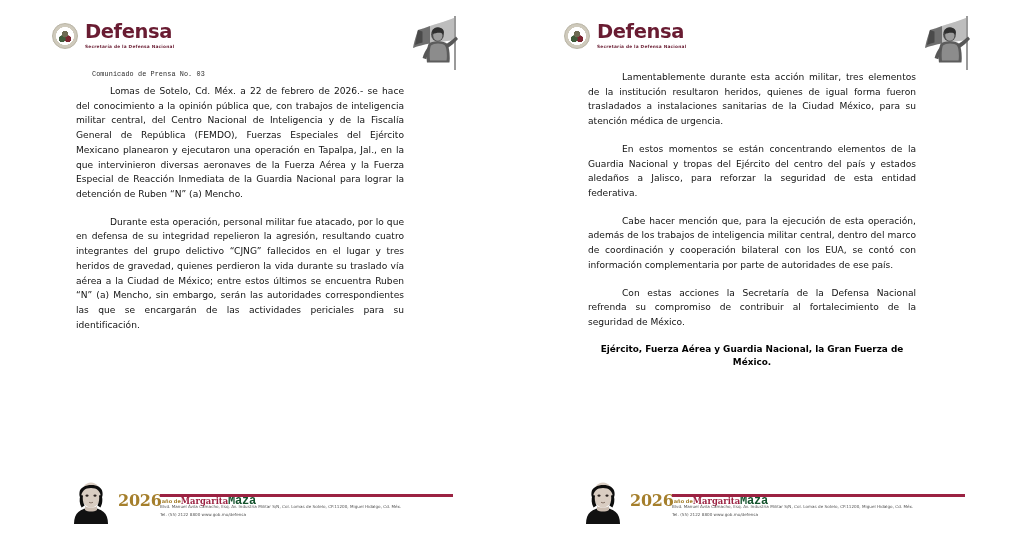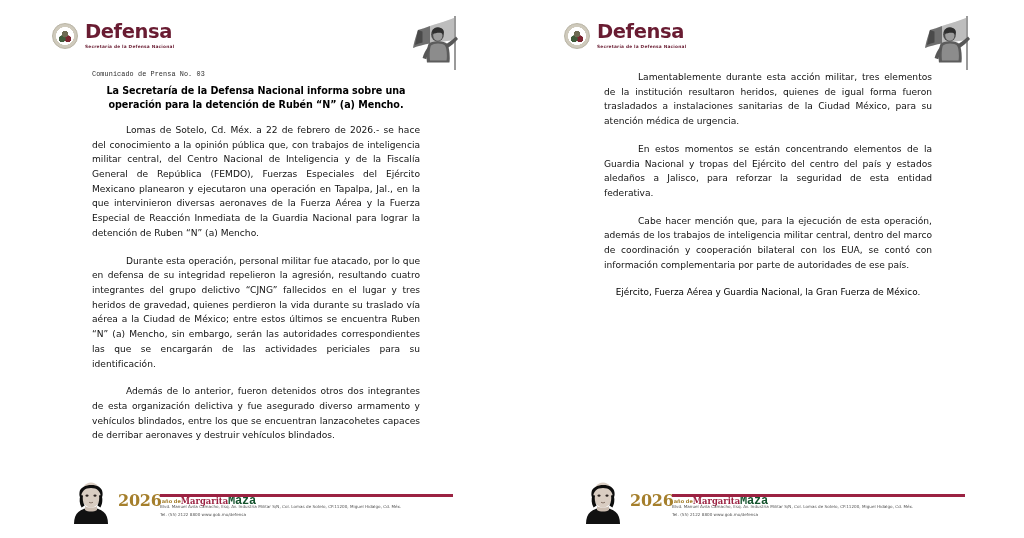--- a/index.html
+++ b/index.html
@@ -87,21 +87,21 @@
     position: absolute;
     left: 92px;
     top: 70px;
     font-family: Liberation Mono, monospace;
     font-size: 6.8px;
     color: #2c2c2c;
     letter-spacing: 0.1px;
   }
   .content {
     position: absolute;
-    left: 92px;
+    left: 76px;
     top: 84px;
     width: 328px;
   }
   .doc-title {
     font-family: "DejaVu Sans", sans-serif;
     font-size: 9.6px;
     font-weight: 700;
     line-height: 1.45;
     text-align: center;
     color: #000000;
@@ -116,21 +116,21 @@
     text-align-last: left;
     text-indent: 34px;
     margin: 0 0 13px 0;
     color: #121212;
     hyphens: none;
   }
   .page-right .content { top: 70px; }
   .closing {
     font-family: "DejaVu Sans", sans-serif;
     font-size: 8.9px;
-    font-weight: 400;
+    font-weight: 700;
     line-height: 1.5;
     text-align: center;
     margin: 4px 0 0 0;
     color: #000000;
   }
   .endmark {
     font-family: "DejaVu Sans", sans-serif;
     font-size: 8.4px;
     font-weight: 700;
     text-align: center;
@@ -251,24 +251,22 @@
           <path d="M41 31 C45 28 50 24.6 52 22.4 L54 25 C51.2 28.2 46.6 32.4 43 34.6 Z" fill="#575757"></path>
           <path d="M24.8 32.6 C21.6 35.8 19.6 40 18.6 44 L22.4 45.2 C23.4 41 24.4 37 26 34.2 Z" fill="#575757"></path>
         </g>
         <path d="M20 48.5 L48 48.5 L48 52 L20 52 Z" fill="#ffffff"></path>
       </svg>
     </div>
 
     <div class="comunicado">Comunicado de Prensa No. 03</div>
 
     <div class="content">
-      <h1 class="doc-title">La Secretaría de la Defensa Nacional informa sobre una operación para la detención de Rubén “N” (a) Mencho.</h1>
       <p class="para">Lomas de Sotelo, Cd. Méx. a 22 de febrero de 2026.- se hace del conocimiento a la opinión pública que, con trabajos de inteligencia militar central, del Centro Nacional de Inteligencia y de la Fiscalía General de República (FEMDO), Fuerzas Especiales del Ejército Mexicano planearon y ejecutaron una operación en Tapalpa, Jal., en la que intervinieron diversas aeronaves de la Fuerza Aérea y la Fuerza Especial de Reacción Inmediata de la Guardia Nacional para lograr la detención de Ruben “N” (a) Mencho.</p>
       <p class="para">Durante esta operación, personal militar fue atacado, por lo que en defensa de su integridad repelieron la agresión, resultando cuatro integrantes del grupo delictivo “CJNG” fallecidos en el lugar y tres heridos de gravedad, quienes perdieron la vida durante su traslado vía aérea a la Ciudad de México; entre estos últimos se encuentra Ruben “N” (a) Mencho, sin embargo, serán las autoridades correspondientes las que se encargarán de las actividades periciales para su identificación.</p>
-      <p class="para">Además de lo anterior, fueron detenidos otros dos integrantes de esta organización delictiva y fue asegurado diverso armamento y vehículos blindados, entre los que se encuentran lanzacohetes capaces de derribar aeronaves y destruir vehículos blindados.</p>
     </div>
 
     <div class="page-footer">
       <div class="margarita">
         <svg class="portrait" viewBox="0 0 46 46">
           <rect x="0" y="0" width="46" height="46" fill="#ffffff"></rect>
           <path d="M6 46 C6 35 12 30 23 30 C34 30 40 35 40 46 Z" fill="#111111"></path>
           <ellipse cx="23" cy="17" rx="10" ry="12.4" fill="#d9cdc2"></ellipse>
           <path d="M11.5 14.5 C12 5 34 4 34.5 14.5 C35 18.5 33.6 20 33 20.5 C33 13 29 10 23 10 C17 10 13 13 13 20.5 C12.4 20 11 18.5 11.5 14.5 Z" fill="#0d0d0d"></path>
           <path d="M12.6 17 C11 20.5 11.4 26 13.6 29.4 L16.6 27.4 C14.8 24.4 14.4 20.4 15 17.6 Z" fill="#0d0d0d"></path>
@@ -323,20 +321,21 @@
           <path d="M24.8 32.6 C21.6 35.8 19.6 40 18.6 44 L22.4 45.2 C23.4 41 24.4 37 26 34.2 Z" fill="#575757"></path>
         </g>
         <path d="M20 48.5 L48 48.5 L48 52 L20 52 Z" fill="#ffffff"></path>
       </svg>
     </div>
 
     <div class="content">
       <p class="para">Lamentablemente durante esta acción militar, tres elementos de la institución resultaron heridos, quienes de igual forma fueron trasladados a instalaciones sanitarias de la Ciudad México, para su atención médica de urgencia.</p>
       <p class="para">En estos momentos se están concentrando elementos de la Guardia Nacional y tropas del Ejército del centro del país y estados aledaños a Jalisco, para reforzar la seguridad de esta entidad federativa.</p>
       <p class="para">Cabe hacer mención que, para la ejecución de esta operación, además de los trabajos de inteligencia militar central, dentro del marco de coordinación y cooperación bilateral con los EUA, se contó con información complementaria por parte de autoridades de ese país.</p>
+      <p class="para">Con estas acciones la Secretaría de la Defensa Nacional refrenda su compromiso de contribuir al fortalecimiento de la seguridad de México.</p>
       <p class="closing">Ejército, Fuerza Aérea y Guardia Nacional, la Gran Fuerza de México.</p>
     </div>
 
     <div class="page-footer">
       <div class="margarita">
         <svg class="portrait" viewBox="0 0 46 46">
           <rect x="0" y="0" width="46" height="46" fill="#ffffff"></rect>
           <path d="M6 46 C6 35 12 30 23 30 C34 30 40 35 40 46 Z" fill="#111111"></path>
           <ellipse cx="23" cy="17" rx="10" ry="12.4" fill="#d9cdc2"></ellipse>
           <path d="M11.5 14.5 C12 5 34 4 34.5 14.5 C35 18.5 33.6 20 33 20.5 C33 13 29 10 23 10 C17 10 13 13 13 20.5 C12.4 20 11 18.5 11.5 14.5 Z" fill="#0d0d0d"></path>

